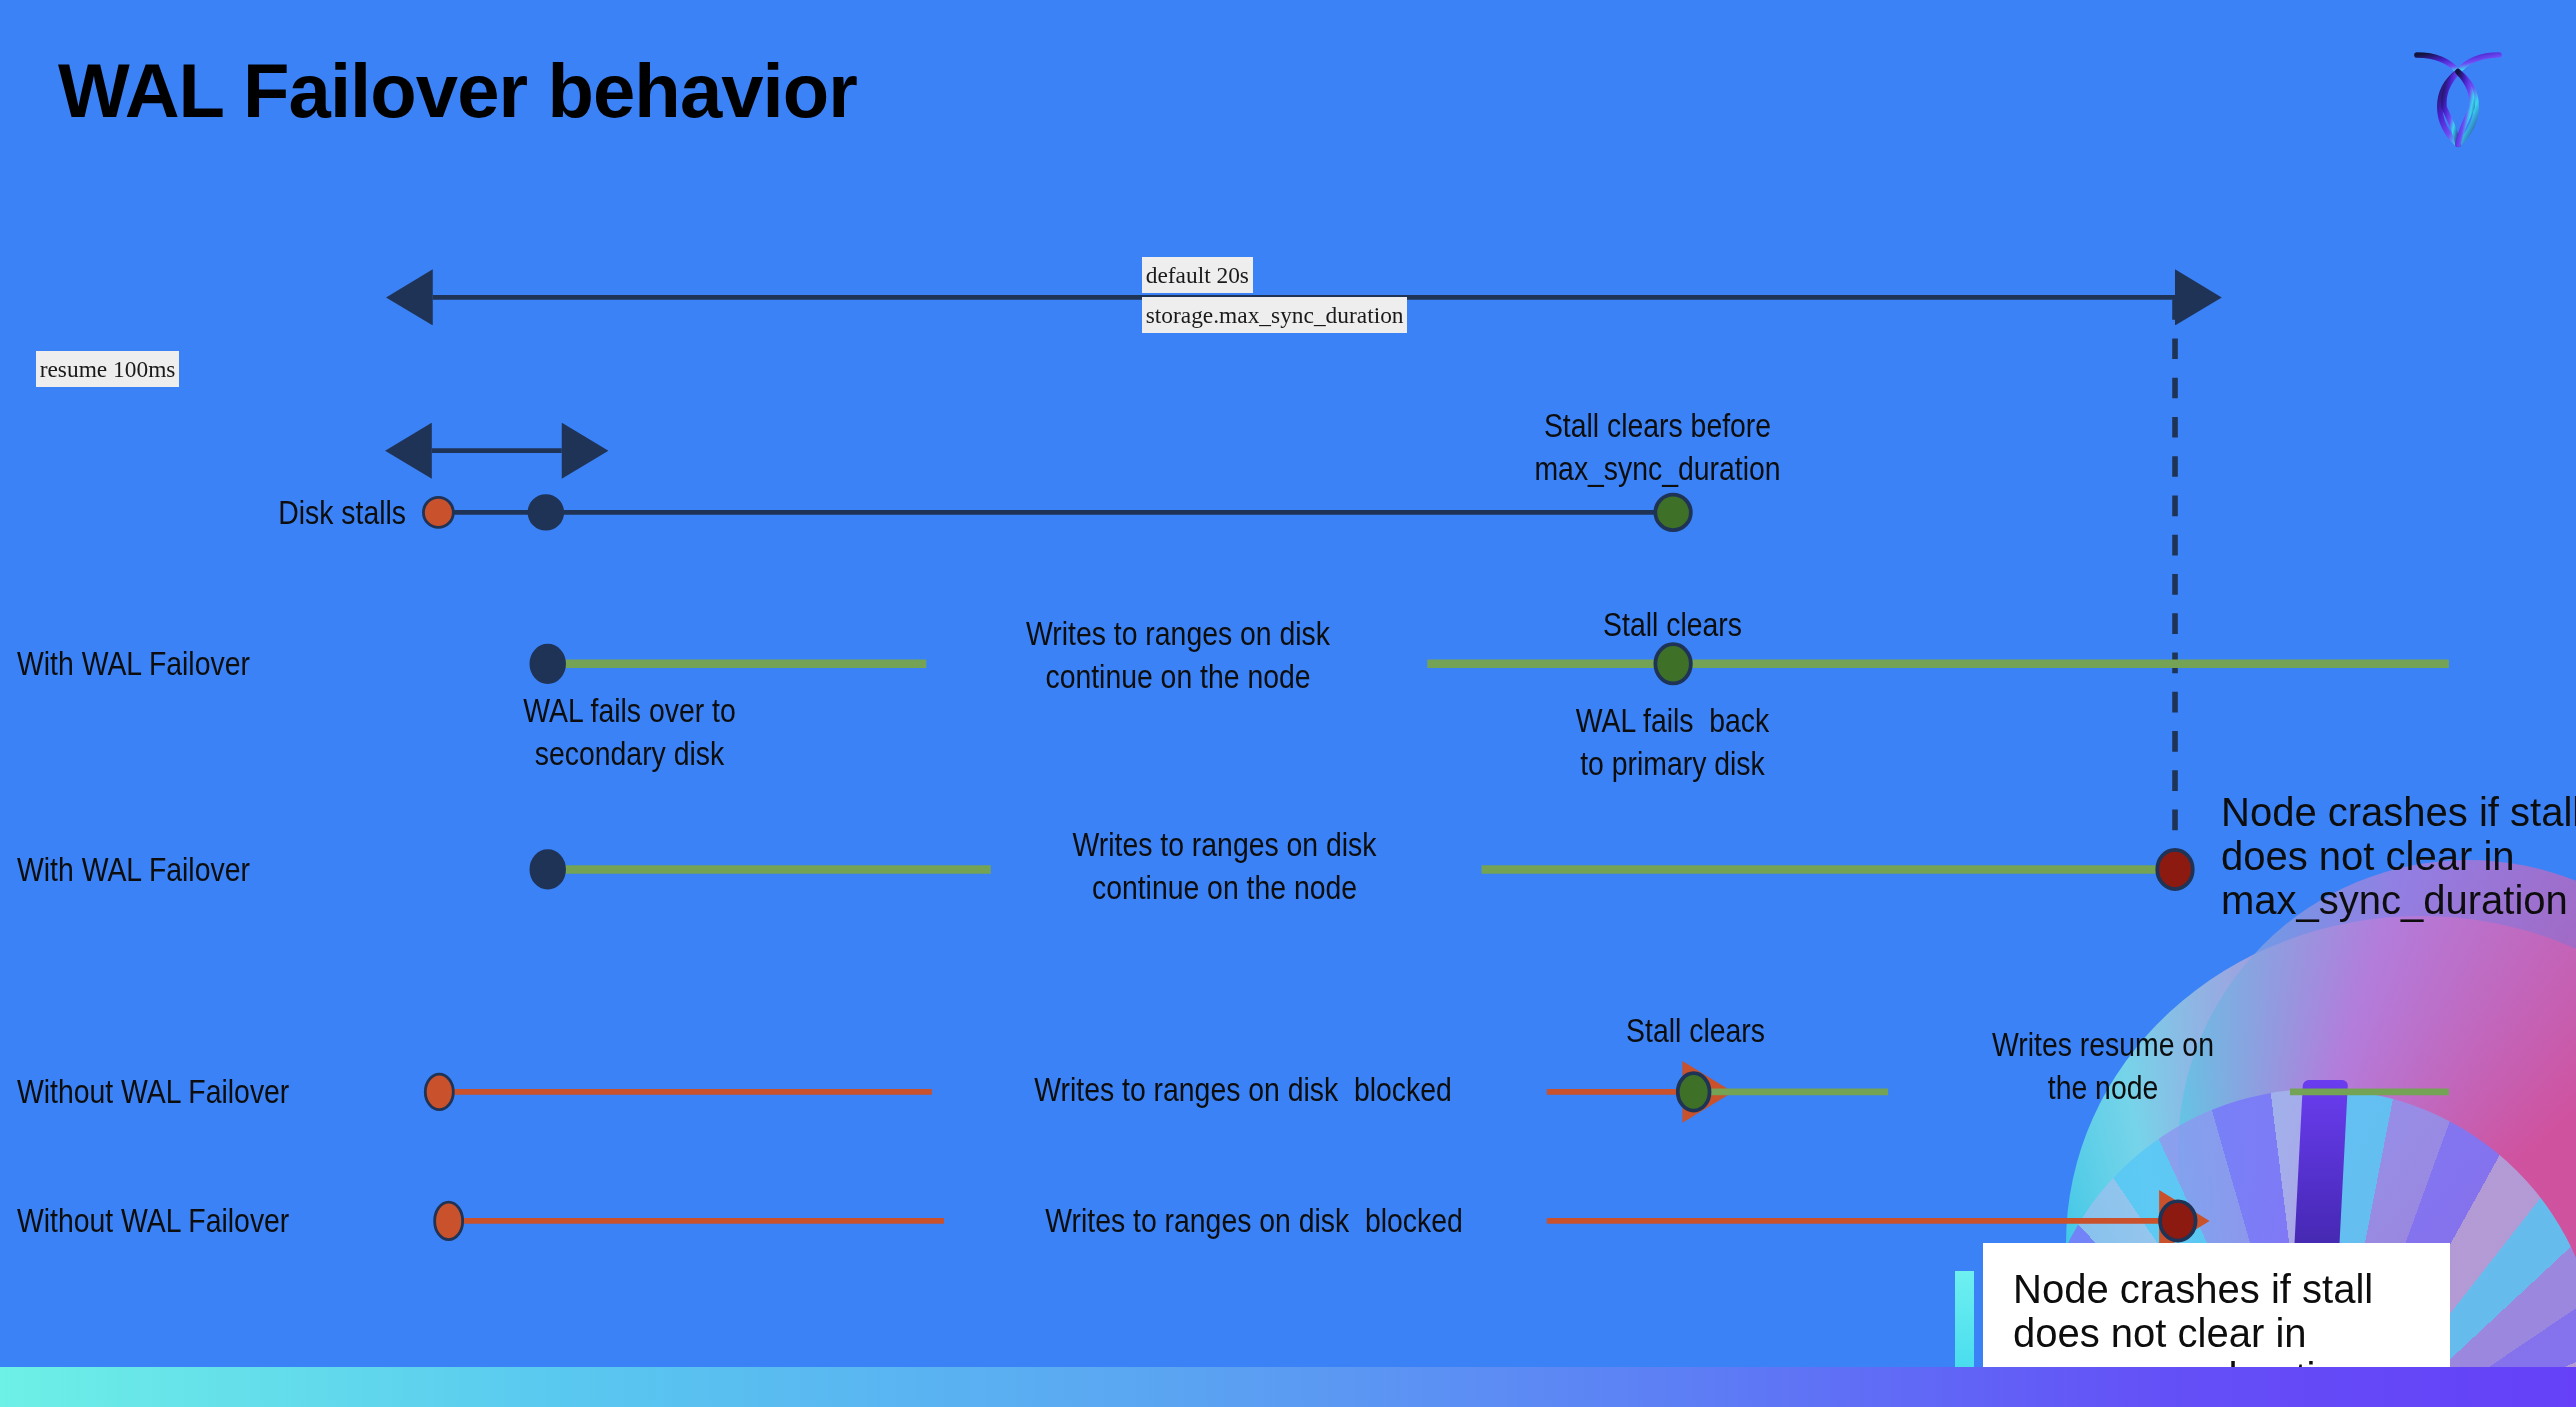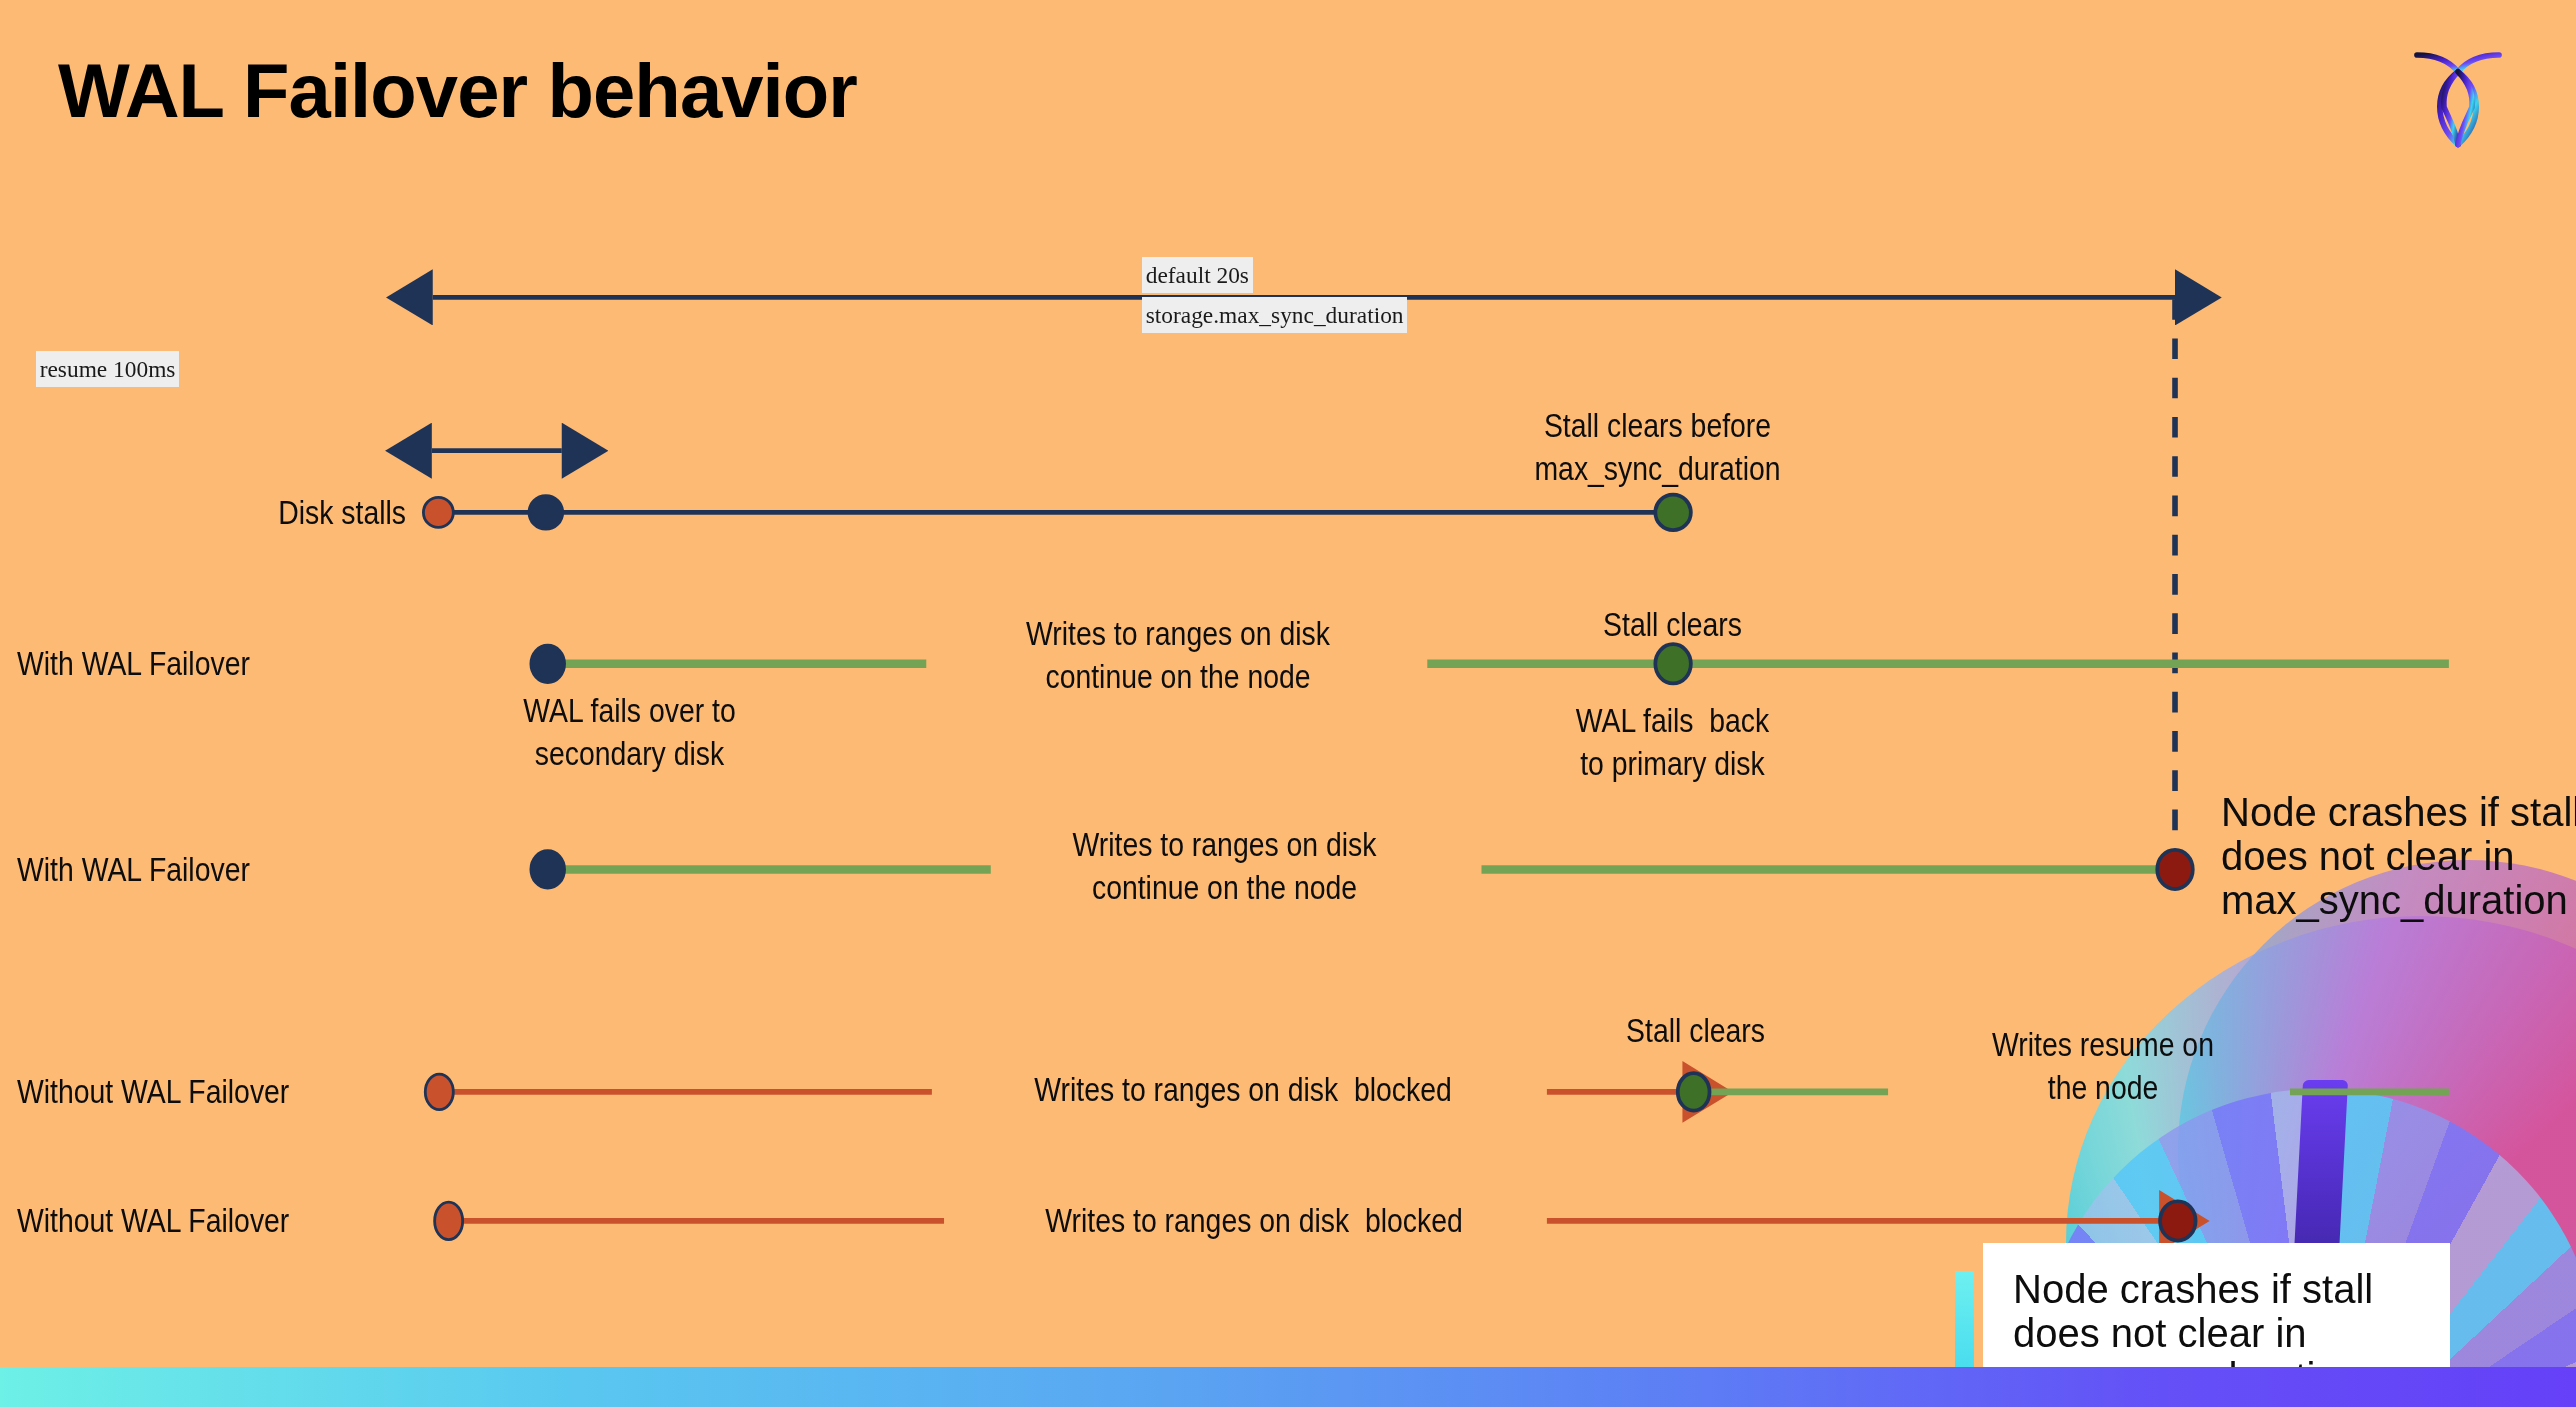--- a/index.html
+++ b/index.html
@@ -8,21 +8,21 @@
   }
   body {
     width: 2576px; height: 1408px;
     position: relative;
     overflow: hidden;
     font-family: "Liberation Sans", sans-serif;
     -webkit-font-smoothing: antialiased;
   }
   .slide {
     position: absolute; inset: 0;
-    background: #fdba74;
+    background: #3b82f6;
   }
 
   
   .deco-layer { position: absolute; inset: 0; pointer-events: none; }
 
   .flower-big {
     position: absolute;
     left: 2066px; top: 916px;
     width: 710px; height: 654px;
     border-radius: 50%;

